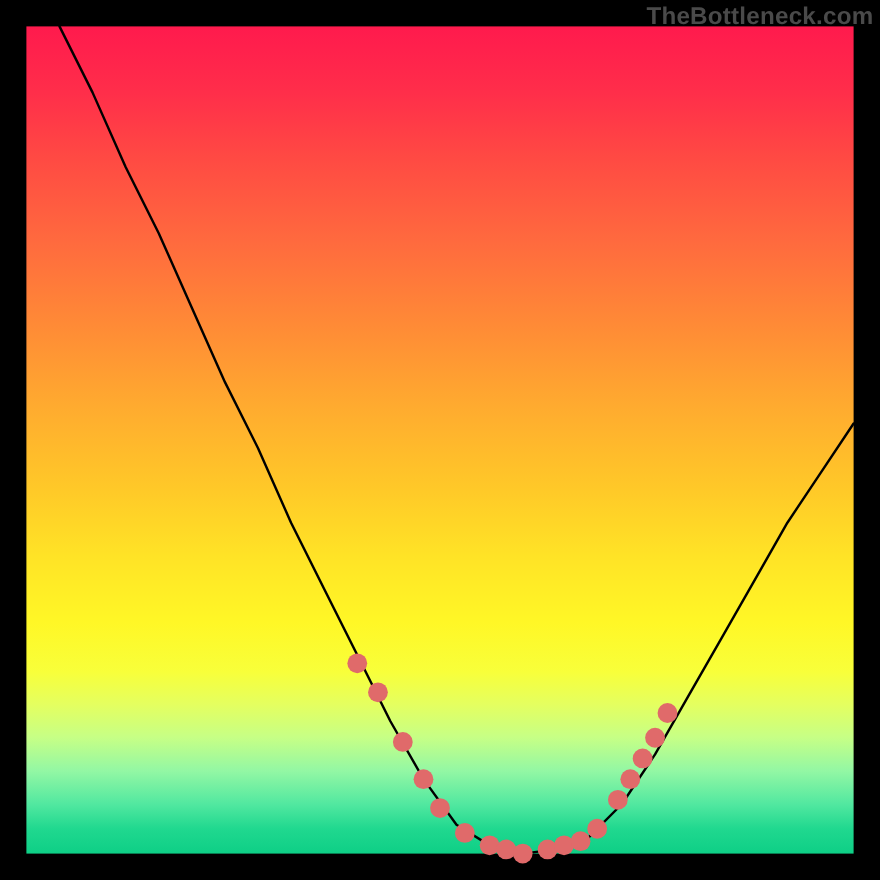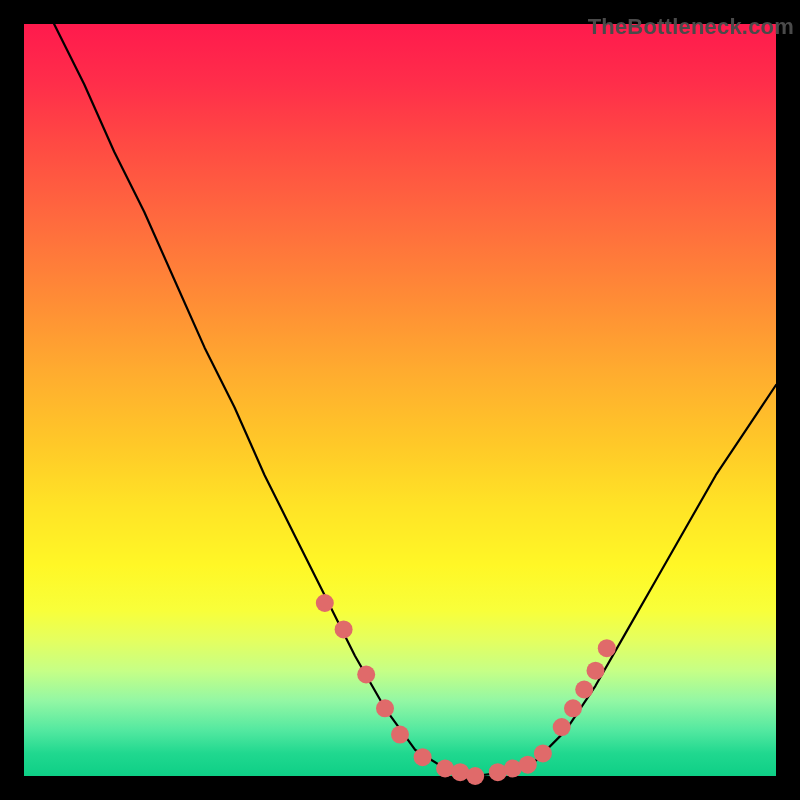--- a/index.html
+++ b/index.html
@@ -53,21 +53,20 @@
   }
   .watermark {
     position: absolute;
     top: 2px;
     right: 6px;
     color: #4a4a4a;
     font-size: 22px;
     font-weight: 600;
     letter-spacing: 0.2px;
     user-select: none;
-    margin-top: 12px;
   }
   svg.curve {
     position: absolute;
     left: 0;
     top: 0;
     width: 752px;
     height: 752px;
     overflow: visible;
   }
 </style>

